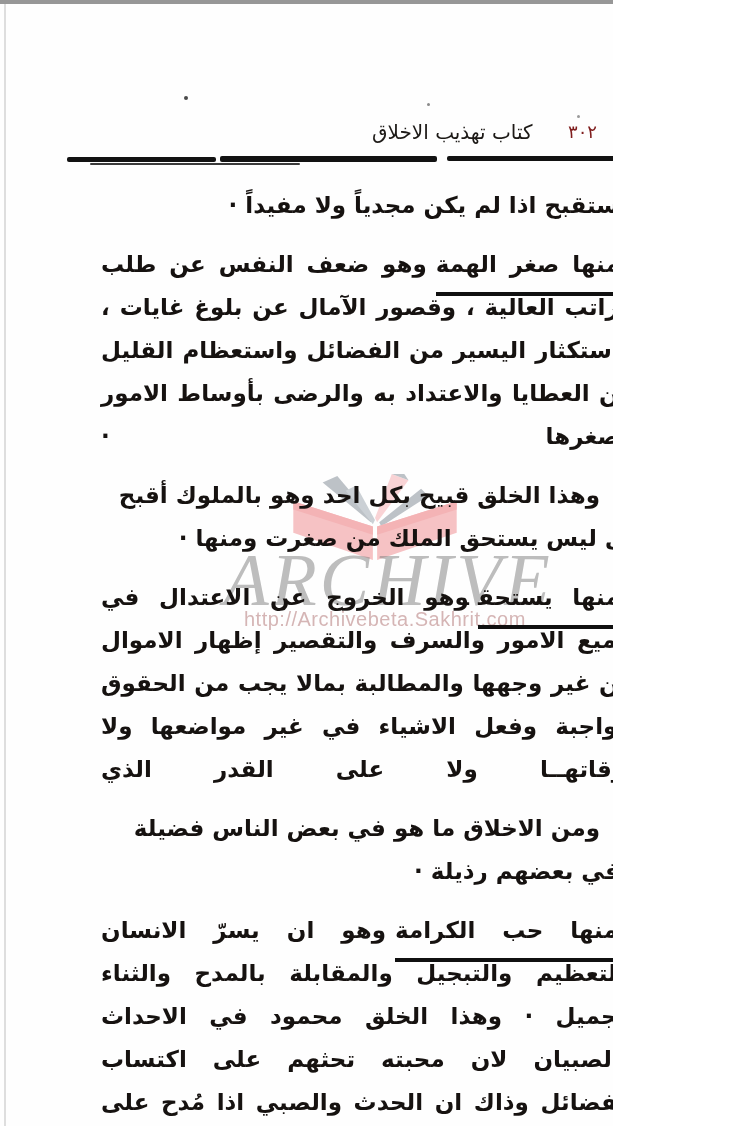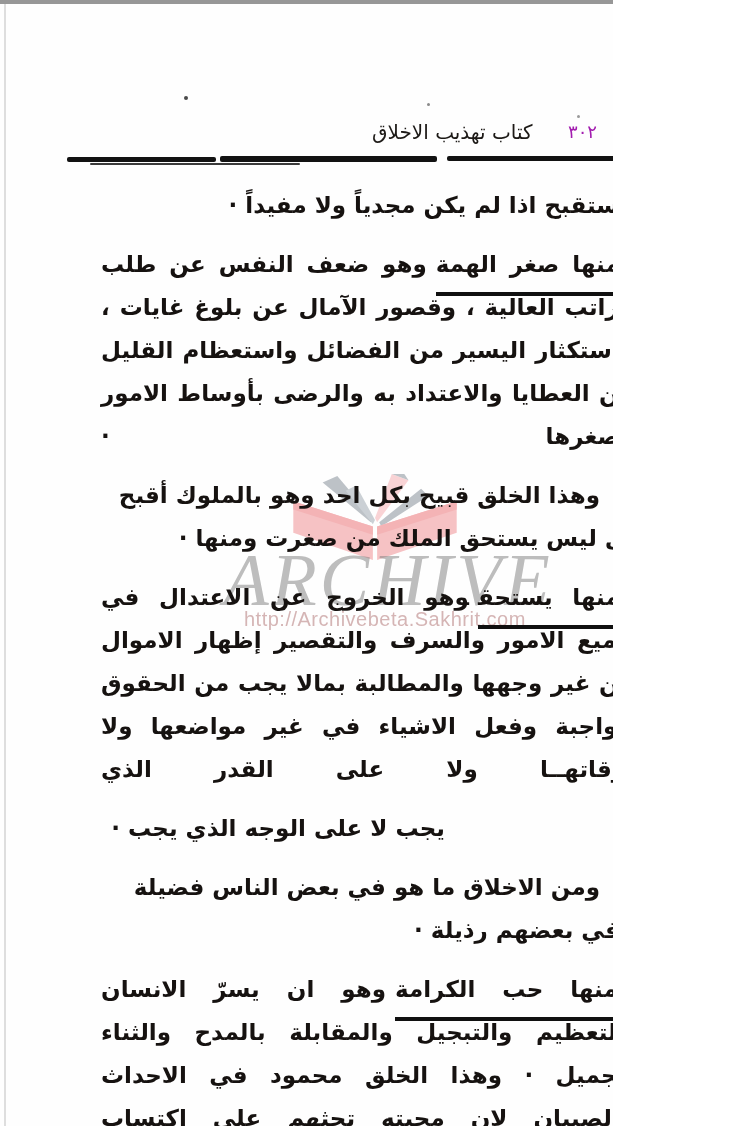--- a/index.html
+++ b/index.html
@@ -6,21 +6,21 @@
   .sheet{
     position:relative;width:613px;height:1126px;background:#fefefe;
     overflow:hidden;font-family:"DejaVu Sans",sans-serif;color:#171310;
   }
   
   .top-edge{position:absolute;left:0;top:0;width:755px;height:4px;background:#979797;}
   .left-edge{position:absolute;left:4px;top:4px;width:2px;height:1122px;background:#dedede;}
   .speck{position:absolute;border-radius:50%;background:#4a4a4a;}
   
   .hdr-title{position:absolute;top:118px;left:372px;font-size:20px;line-height:28px;direction:rtl;letter-spacing:0;color:#1c1916;}
-  .hdr-num{position:absolute;top:121px;left:568px;font-size:18px;direction:rtl;color:#a21caf;}
+  .hdr-num{position:absolute;top:121px;left:568px;font-size:18px;direction:rtl;color:#7f1d1d;}
   .rule{position:absolute;background:#121212;border-radius:2px;}
   .rule.r1{left:67px;top:157px;width:149px;height:5px;}
   .rule.r2{left:220px;top:156px;width:217px;height:6px;}
   .rule.r3{left:447px;top:156px;width:213px;height:5px;}
   .rule.r4{left:90px;top:163px;width:210px;height:2px;background:#3a3a3a;}
   
   .wm{position:absolute;z-index:1;}
   .wm-book{left:291px;top:474px;width:168px;height:88px;opacity:.9;}
   .wm-name{
     left:218px;top:543px;width:340px;text-align:center;
@@ -77,19 +77,18 @@
     <polygon points="158,26 82,50 82,58 158,34" fill="#f3abae"></polygon>
   </svg>
   <div class="wm wm-name">ARCHIVE</div>
   <div class="wm wm-url">http://Archivebeta.Sakhrit.com</div>
 
   <div class="page-text">
     <p class="para cont"><span>مستقبح اذا لم يكن مجدياً ولا مفيداً ·</span></p>
     <p class="para jl"><span class="lead">ومنها صغر الهمة</span><span>وهو ضعف النفس عن طلب مراتب العالية ، وقصور الآمال عن بلوغ غايات ، واستكثار اليسير من الفضائل واستعظام القليل من العطايا والاعتداد به والرضى بأوساط الامور وصغرها ·</span></p>
     <p class="para start plain"><span>وهذا الخلق قبيح بكل احد وهو بالملوك أقبح بل ليس يستحق الملك من صغرت ومنها ·</span></p>
     <p class="para jl g16"><span class="lead">ومنها يستحق</span><span>وهو الخروج عن الاعتدال في جميع الامور والسرف والتقصير إظهار الاموال من غير وجهها والمطالبة بمالا يجب من الحقوق الواجبة وفعل الاشياء في غير مواضعها ولا اوقاتهــا ولا على القدر الذي</span></p>
-    <p class="para midline"><span>يجب لا على الوجه الذي يجب ·</span></p>
     <p class="para start plain g10"><span>ومن الاخلاق ما هو في بعض الناس فضيلة وفي بعضهم رذيلة ·</span></p>
     <p class="para jl g10"><span class="lead">فمنها حب الكرامة</span><span>وهو ان يسرّ الانسان بالتعظيم والتبجيل والمقابلة بالمدح والثناء الجميل · وهذا الخلق محمود في الاحداث والصبيان لان محبته تحثهم على اكتساب الفضائل وذاك ان الحدث والصبي اذا مُدح على فضيلة ترى فيه كان ذلك داعياً له الى الازدياد من الفضائل ·</span></p>
 
   </div>
 
 </div>
 
 </body></html>

